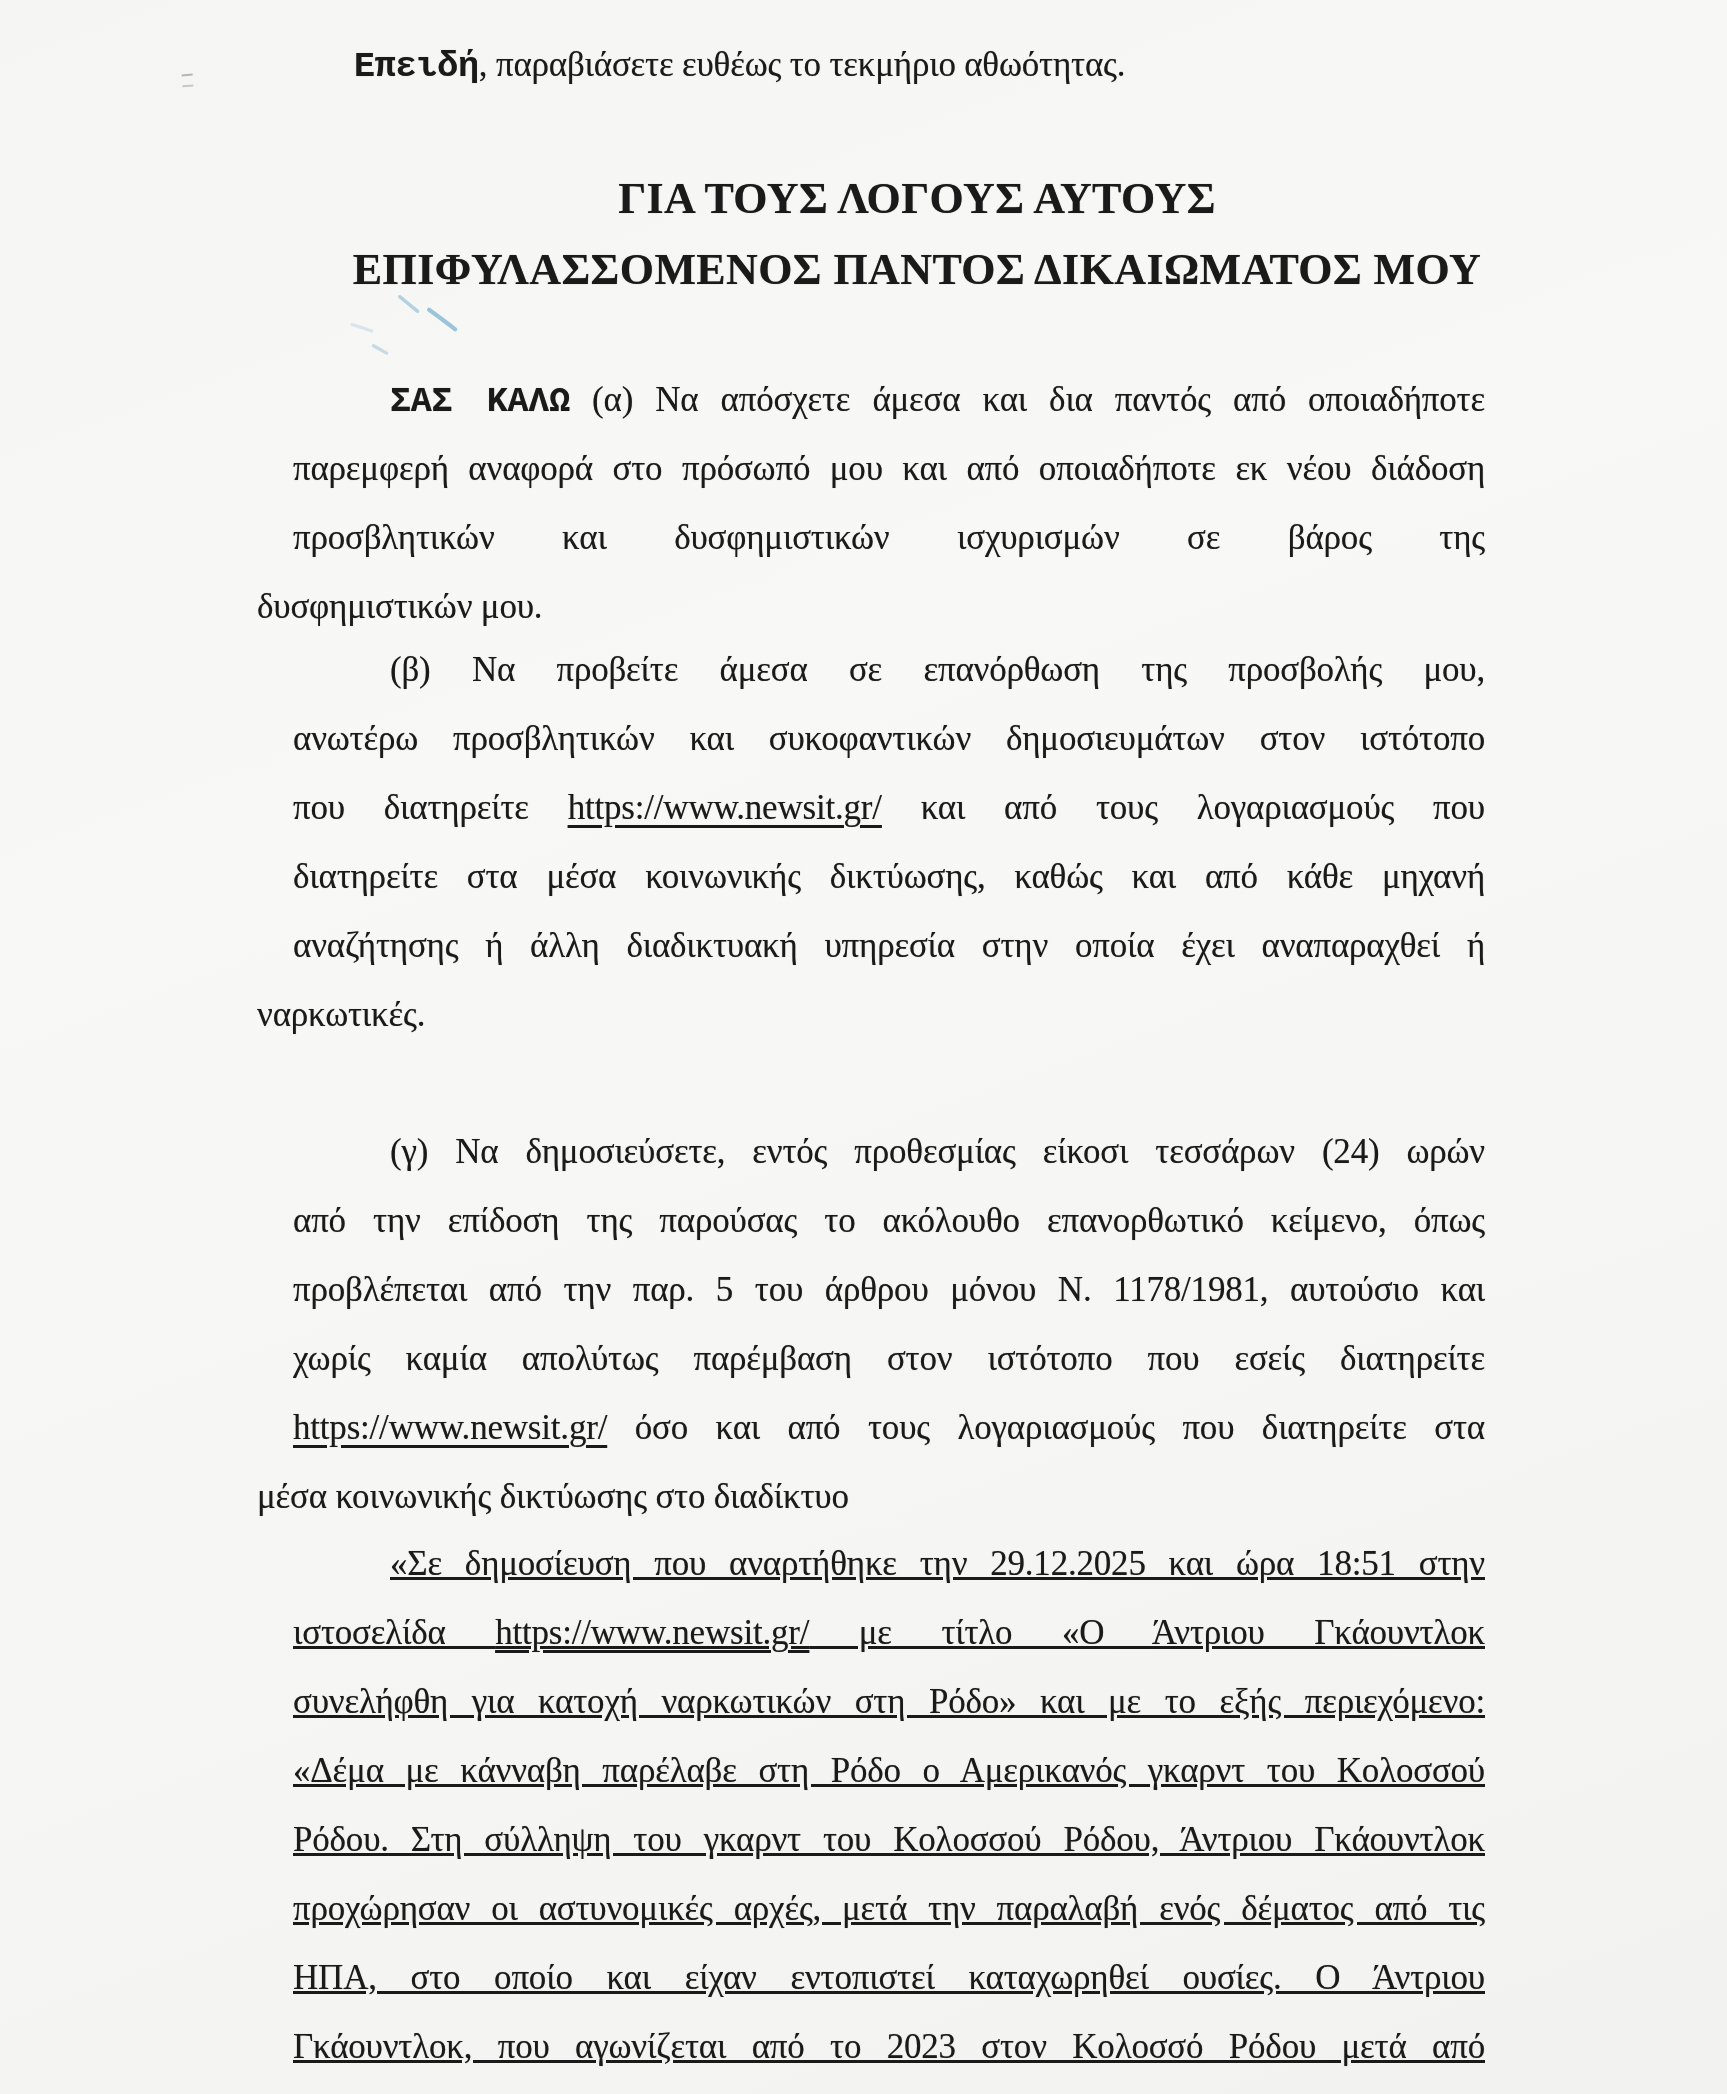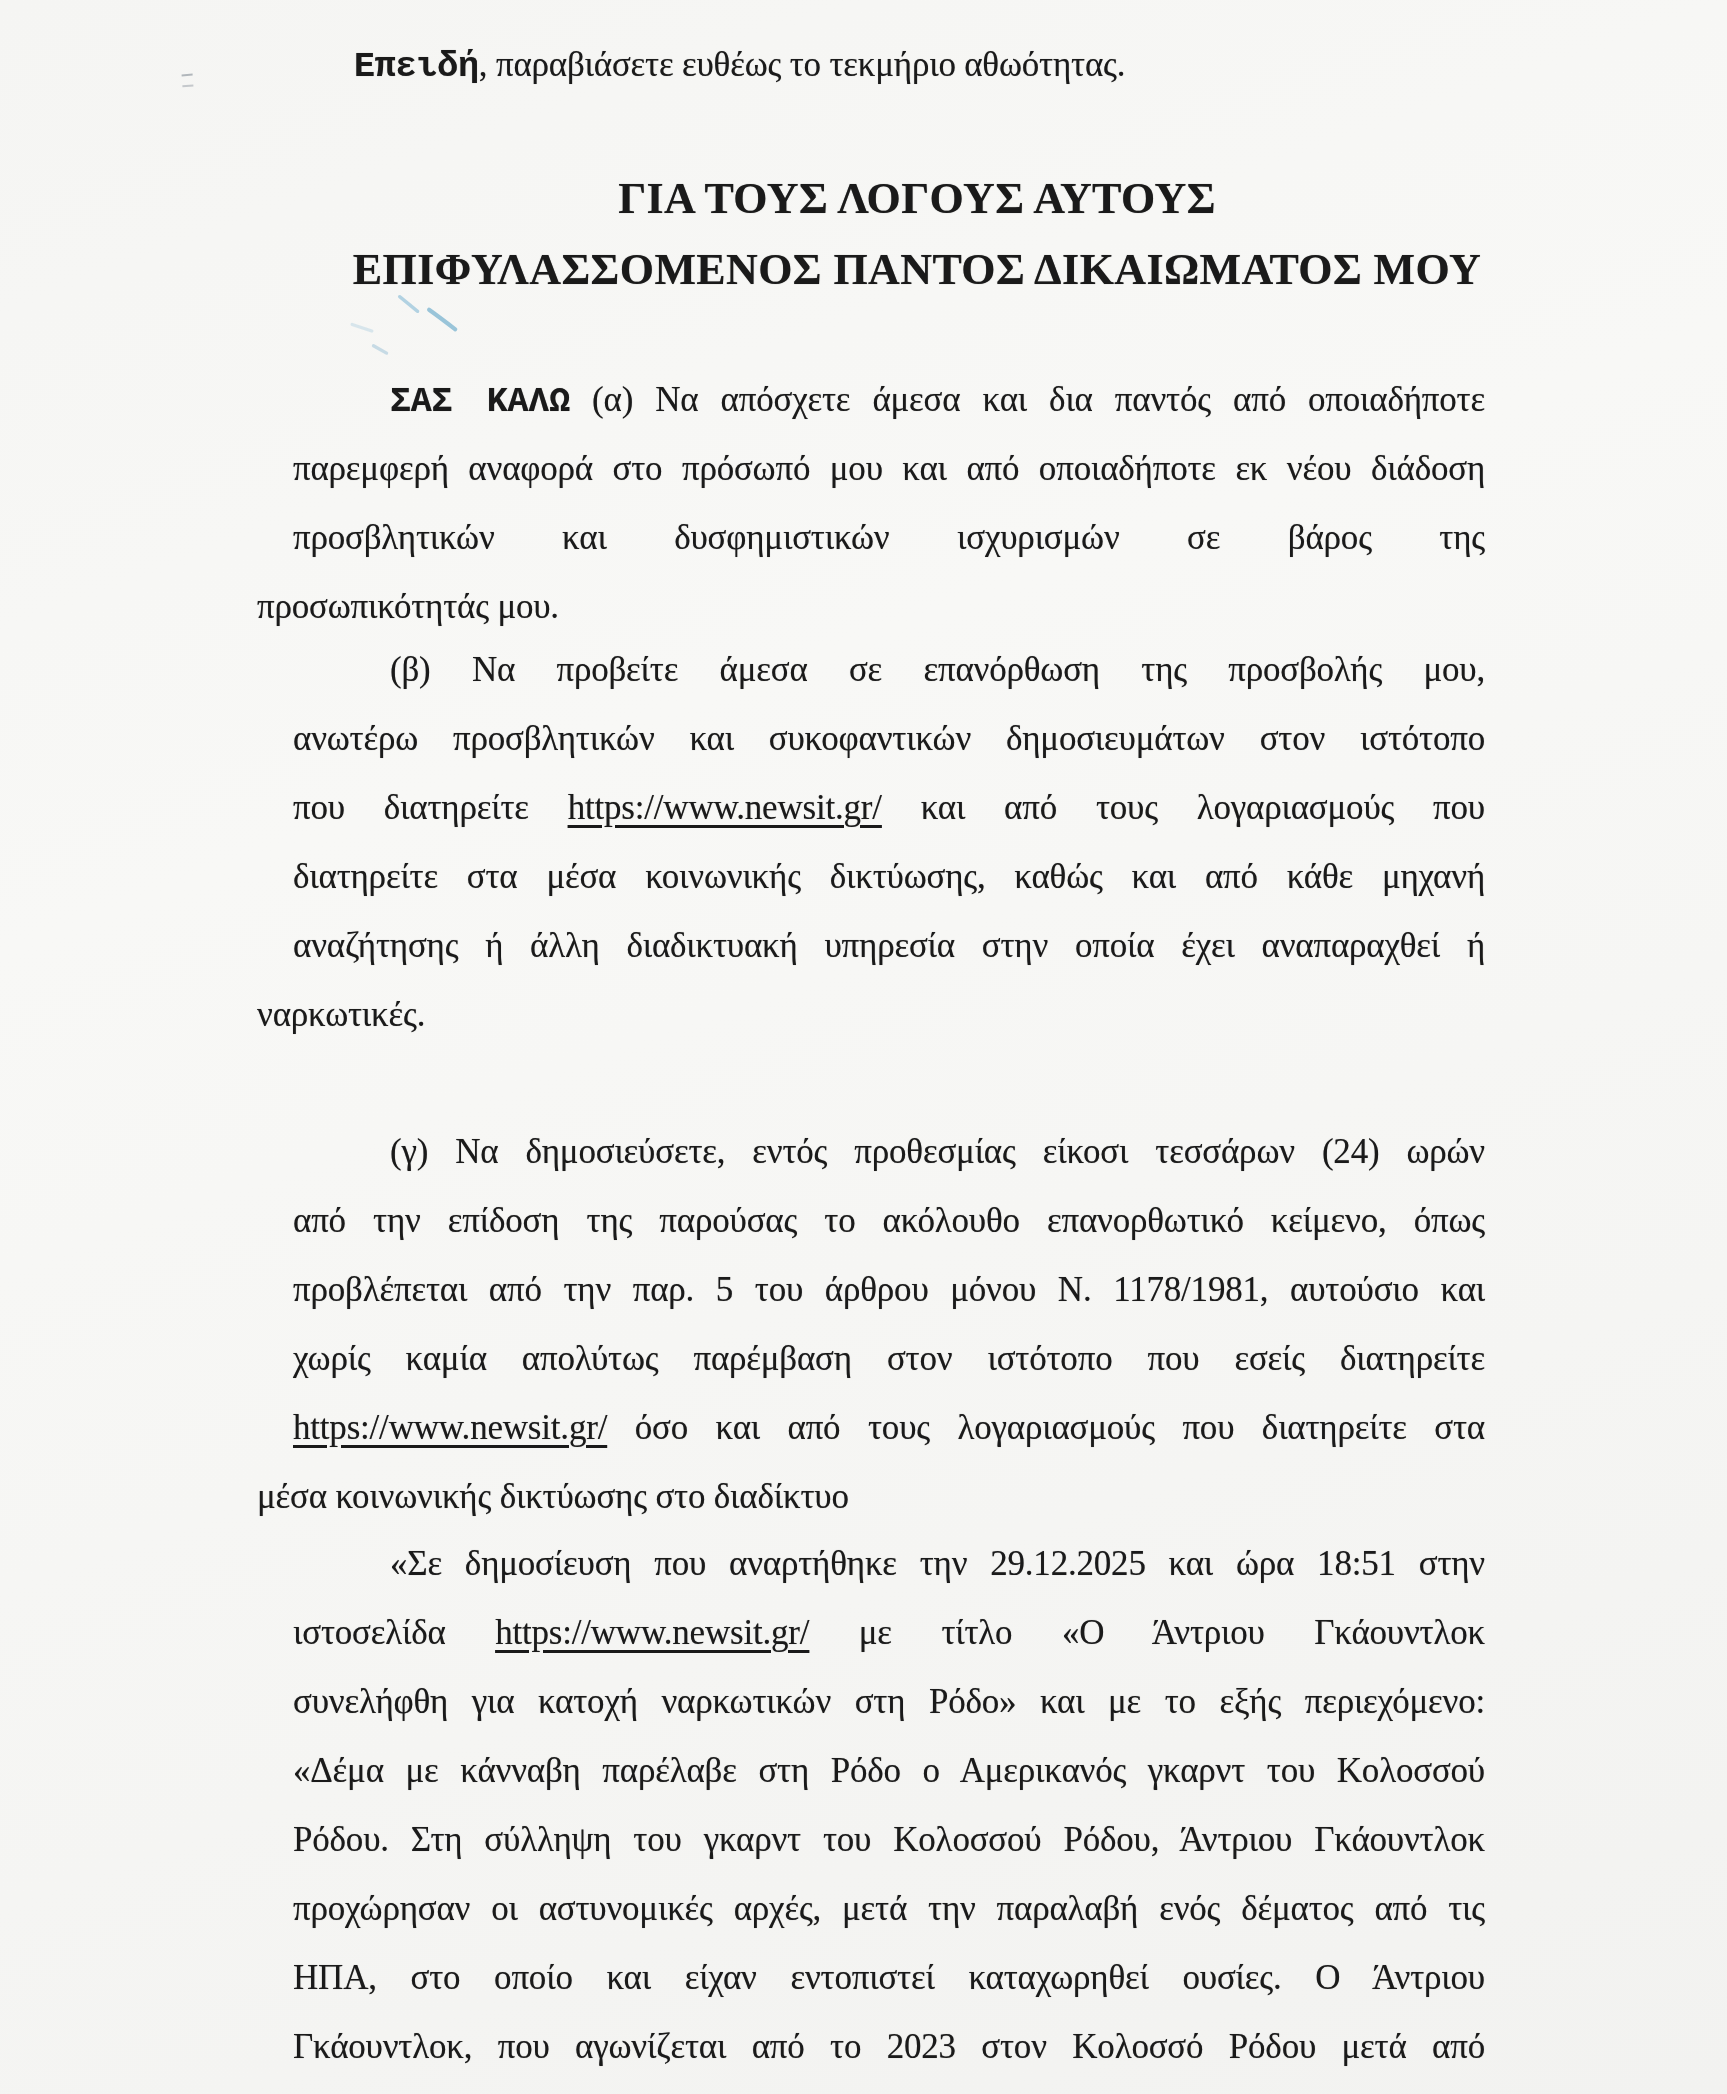--- a/index.html
+++ b/index.html
@@ -50,21 +50,21 @@
     text-decoration: underline;
     text-decoration-thickness: 2.9px;
     text-underline-offset: 5.7px;
   }
   #intro-block { top: 29.5px; }
   #heading1-block { top: 164px; }
   #heading2-block { top: 235px; }
   #para-a-block { top: 365px; }
   #para-b-block { top: 635px; }
   #para-c-block { top: 1117px; }
-  #quote-block { top: 1529px; }
+  #quote-block { top: 1529px; text-decoration: underline; }
 
   .smudge-equals {
     position: absolute;
     left: 182px;
     top: 74px;
     width: 10.6px;
     height: 9px;
     border-top: 2.5px solid rgba(122, 132, 142, 0.55);
     border-bottom: 2.5px solid rgba(122, 132, 142, 0.4);
     transform: rotate(-4deg);
@@ -100,21 +100,21 @@
   </div>
 
   <div id="heading2-block" class="doc-block">
     <div class="hline">ΕΠΙΦΥΛΑΣΣΟΜΕΝΟΣ ΠΑΝΤΟΣ ΔΙΚΑΙΩΜΑΤΟΣ ΜΟΥ</div>
   </div>
 
   <div id="para-a-block" class="doc-block">
     <div class="line j ind"><span class="b">ΣΑΣ ΚΑΛΩ</span><span> (α) Να απόσχετε άμεσα και δια παντός από οποιαδήποτε</span></div>
     <div class="line j">παρεμφερή αναφορά στο πρόσωπό μου και από οποιαδήποτε εκ νέου διάδοση</div>
     <div class="line j">προσβλητικών και δυσφημιστικών ισχυρισμών σε βάρος της</div>
-    <div class="line l">προσωπικότητάς μου.</div>
+    <div class="line l">δυσφημιστικών μου.</div>
   </div>
 
   <div id="para-b-block" class="doc-block">
     <div class="line j ind">(β) Να προβείτε άμεσα σε επανόρθωση της προσβολής μου,</div>
     <div class="line j">ανωτέρω προσβλητικών και συκοφαντικών δημοσιευμάτων στον ιστότοπο</div>
     <div class="line j"><span>που διατηρείτε </span><span class="link">https://www.newsit.gr/</span><span> και από τους λογαριασμούς που</span></div>
     <div class="line j">διατηρείτε στα μέσα κοινωνικής δικτύωσης, καθώς και από κάθε μηχανή</div>
     <div class="line j">αναζήτησης ή άλλη διαδικτυακή υπηρεσία στην οποία έχει αναπαραχθεί ή</div>
     <div class="line l">ναρκωτικές.</div>
   </div>

